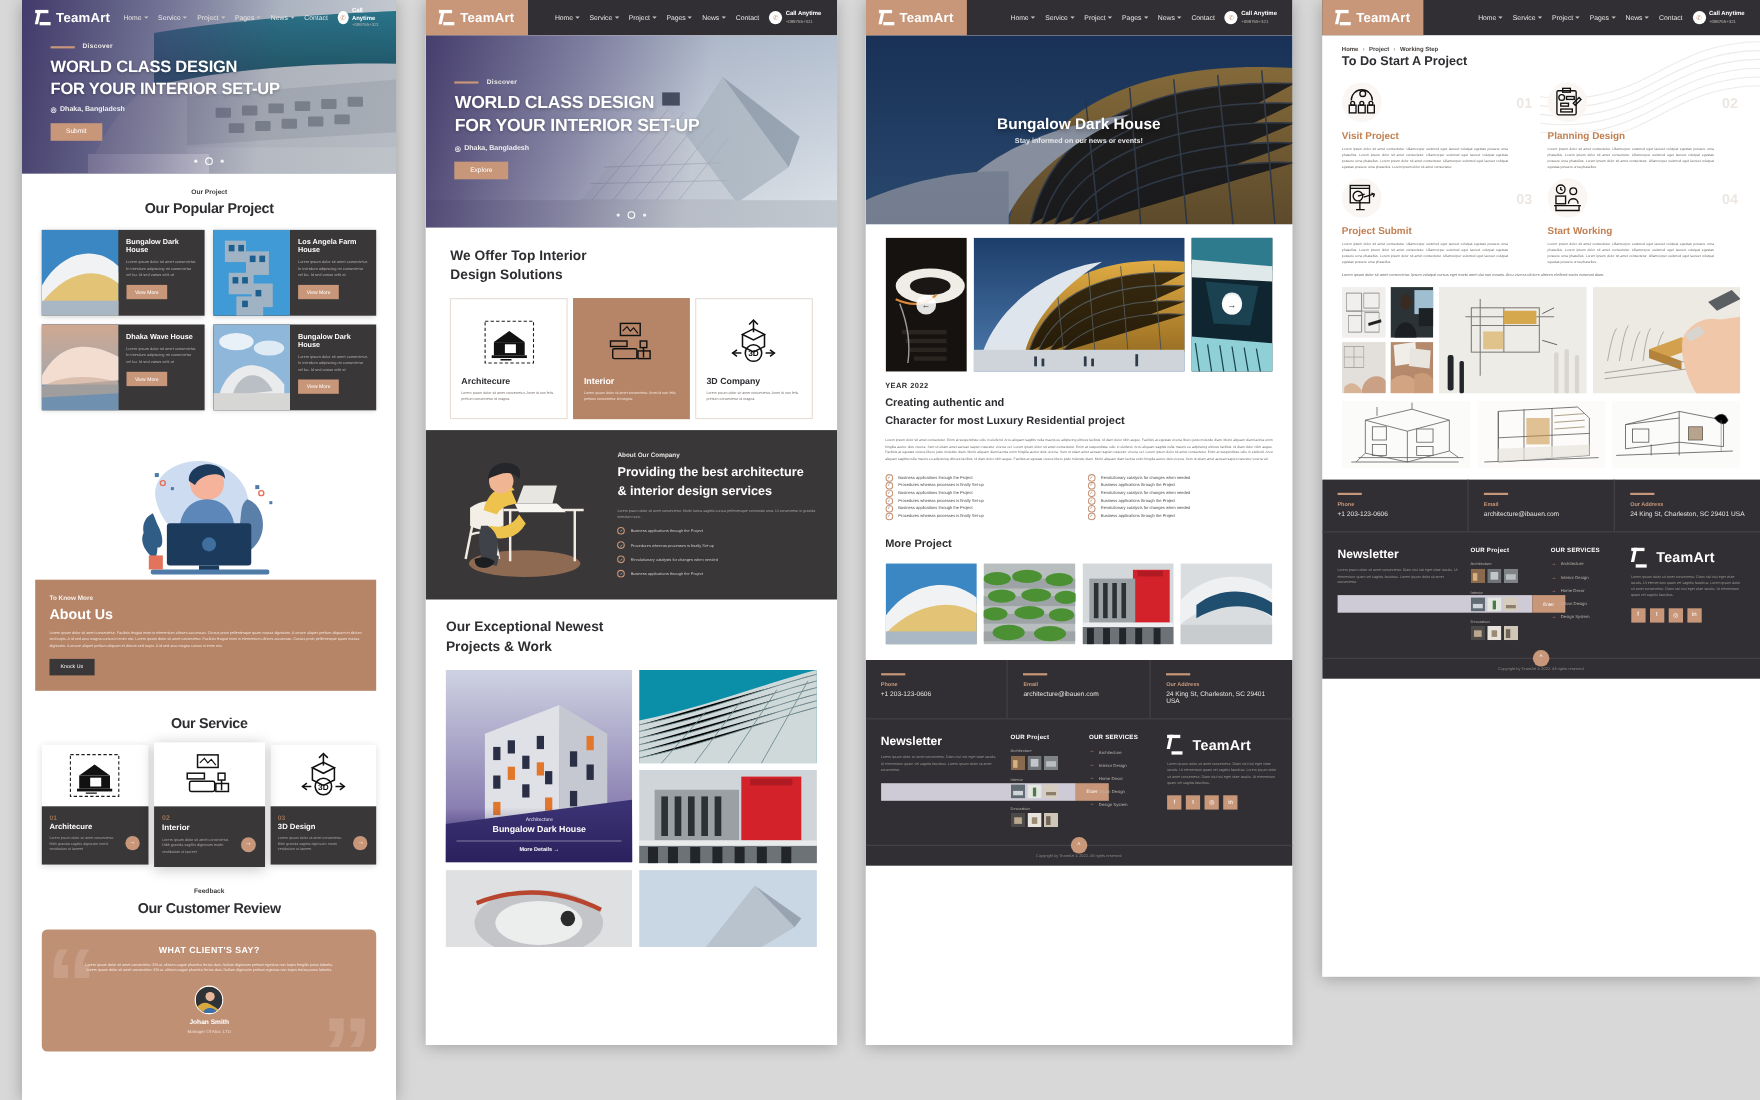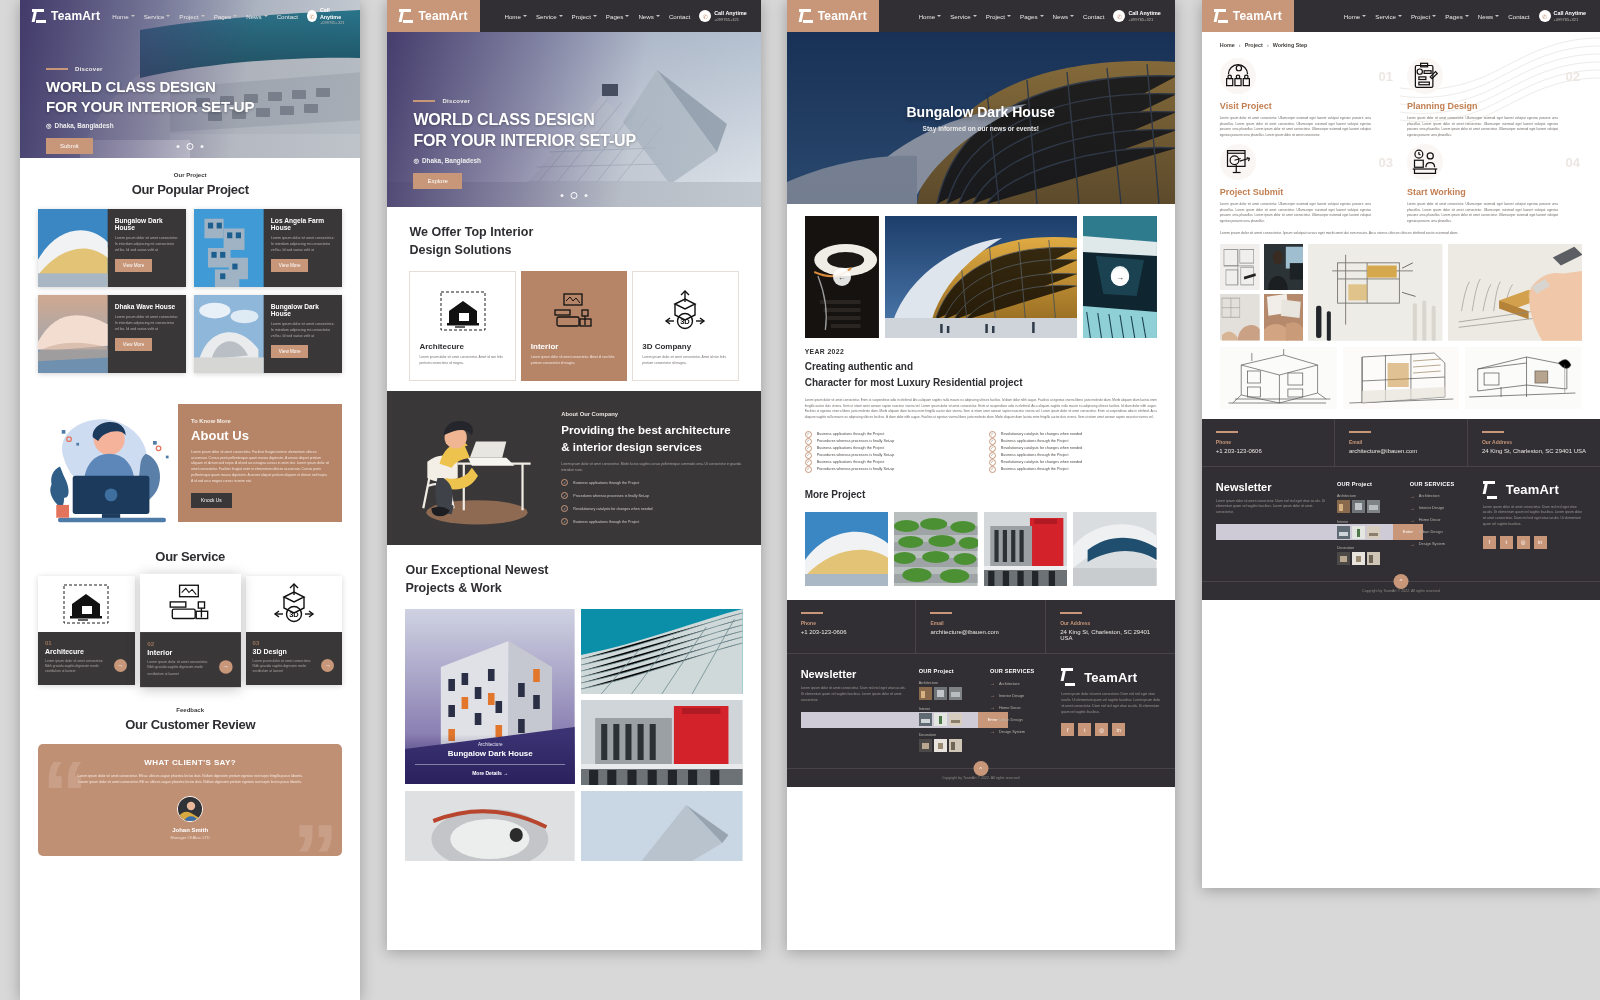--- a/index.html
+++ b/index.html
@@ -40,21 +40,21 @@
   .call-t1 { color:#fff; font-size:5.4px; font-weight:bold; line-height:1.25;}
   .call-t2 { color:#bdb8b4; font-size:4px; line-height:1.25;}
 
   
   .hero { position: relative; height: 158px; overflow:hidden; }
   .hero.h2 { height: 175px; }
   .hero.h3 { height: 172px; }
   .hero-img { position:absolute; inset:0; }
   .hero-ov { position:absolute; inset:0; background: linear-gradient(100deg, rgba(60,50,100,.92) 0%, rgba(80,72,118,.55) 38%, rgba(120,120,140,.18) 65%, rgba(160,165,175,.1) 100%); }
   .hero-ov.dark { background: linear-gradient(180deg, rgba(18,30,55,.42), rgba(18,30,55,.45)); }
-  .hero-body { position:absolute; left:26px; top:66px; }
+  .hero-body { position:absolute; left:26px; top:40px; }
   .disc-row { display:flex; align-items:center; gap:7px; margin-bottom:5px;}
   .disc-line { width:22px; height:2px; background:#c8977a;}
   .disc-txt { color:#f0ece9; font-size:6px; font-weight:bold; letter-spacing:.3px;}
   .hero-h { color:#fff; font-weight:bold; font-size:15px; line-height:1.33; letter-spacing:-.2px; text-shadow: 0 1px 3px rgba(0,0,0,.3);}
   .hero-loc { color:#eee; font-size:6.4px; margin-top:5px; display:flex; align-items:center; gap:3px; font-weight:bold;}
   .hero-btn { margin-top:8px; background:#c8977a; color:#fff; border:none; font-size:6px; padding:5px 14px; cursor:pointer;}
   .dots { position:absolute; bottom:8px; left:50%; transform:translateX(-50%); display:flex; gap:7px; align-items:center;}
   .dot { width:3px;height:3px;border-radius:50%;background:rgba(255,255,255,.85);}
   .dot.act { width:7px;height:7px;border:1.5px solid #fff; background:transparent;}
   .hero-center { position:absolute; inset:0; display:flex; flex-direction:column; align-items:center; justify-content:center; }
@@ -71,21 +71,21 @@
 
   .proj-grid { display:grid; grid-template-columns:1fr 1fr; gap:8px; margin-top:12px;}
   .proj-card { display:flex; background:#3a3739; height:78px; box-shadow:0 1px 5px rgba(0,0,0,.18);}
   .proj-img { width:47%; }
   .proj-info { flex:1; padding:8px 7px; }
   .proj-title { color:#fff; font-size:6.6px; font-weight:bold;}
   .proj-desc { color:#b4afab; font-size:3.6px; line-height:1.6; margin-top:5px;}
   .proj-btn { margin-top:6px; background:#c8977a; color:#fff; border:none; font-size:4.6px; padding:4px 8px; cursor:pointer;}
 
   
-  .about-wrap { display:flex; align-items:center; margin-top:6px; }
+  .about-wrap { display:flex; align-items:center; margin-top:6px;flex-direction:column; }
   .about-ill { width:48%; }
   .about-card { flex:1; background:#b68568; padding:14px 13px; margin-left:-6px;}
   .about-k { color:#f7efe9; font-size:5.8px; font-weight:bold;}
   .about-h { color:#fff; font-size:13px; font-weight:bold; margin-top:4px;}
   .about-p { color:#f1e3da; font-size:3.4px; line-height:1.75; margin-top:7px;}
   .about-btn { margin-top:8px; background:#3a3739; color:#fff; border:none; font-size:4.8px; padding:5px 10px; cursor:pointer;}
 
   
   .svc-grid { display:grid; grid-template-columns:repeat(3,1fr); gap:7px; margin-top:12px;}
   .svc-card { box-shadow:0 1px 6px rgba(0,0,0,.16); background:#fff;}
@@ -1279,20 +1279,21 @@
       </g>
     </svg>
 
     <div class="crumb">
       <span>Home</span>
         <span class="sep">›</span>
       <span>Project</span>
         <span class="sep">›</span>
       <span>Working Step</span>
     </div>
+    <div class="steps-h" style="padding-top:0">To Do Start A Project</div>
 
     <div class="steps">
       <div class="step">
         <div class="st-ic">
             <svg width="28" height="28" viewBox="0 0 32 32">
               <g stroke="#111" stroke-width="1.4" fill="none">
                 <path d="M5,14 A11,11 0 0 1 27,14"></path>
                 <circle cx="17" cy="7" r="3"></circle>
                 <rect x="3" y="19" width="7" height="8"></rect>
                 <rect x="12.5" y="19" width="7" height="8"></rect>

